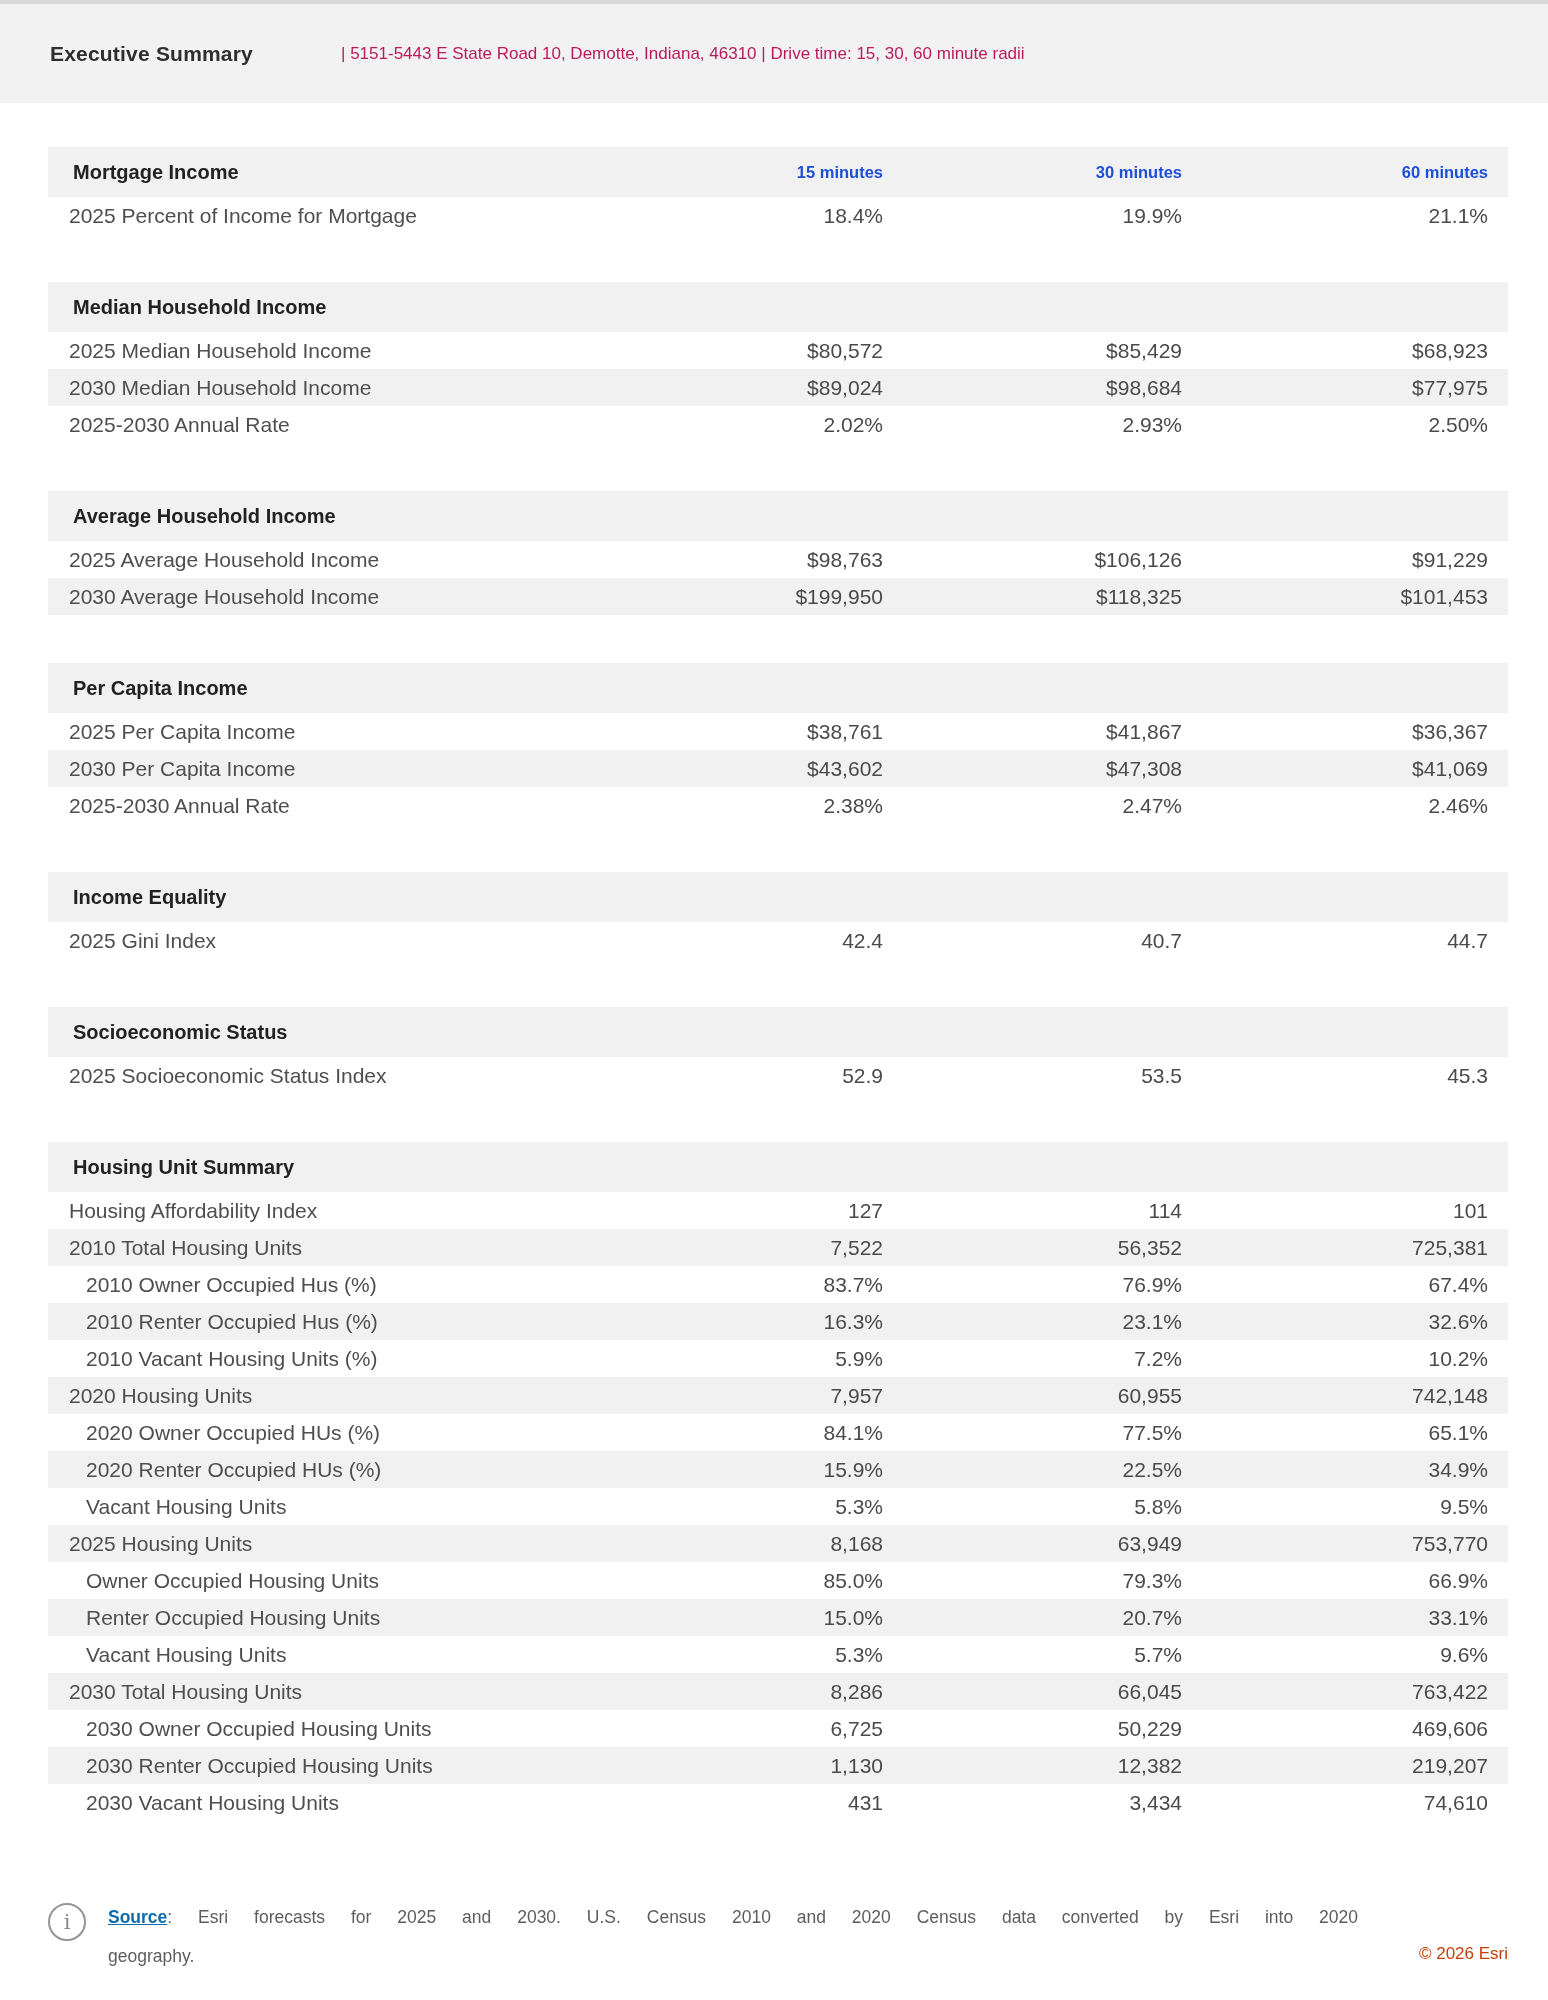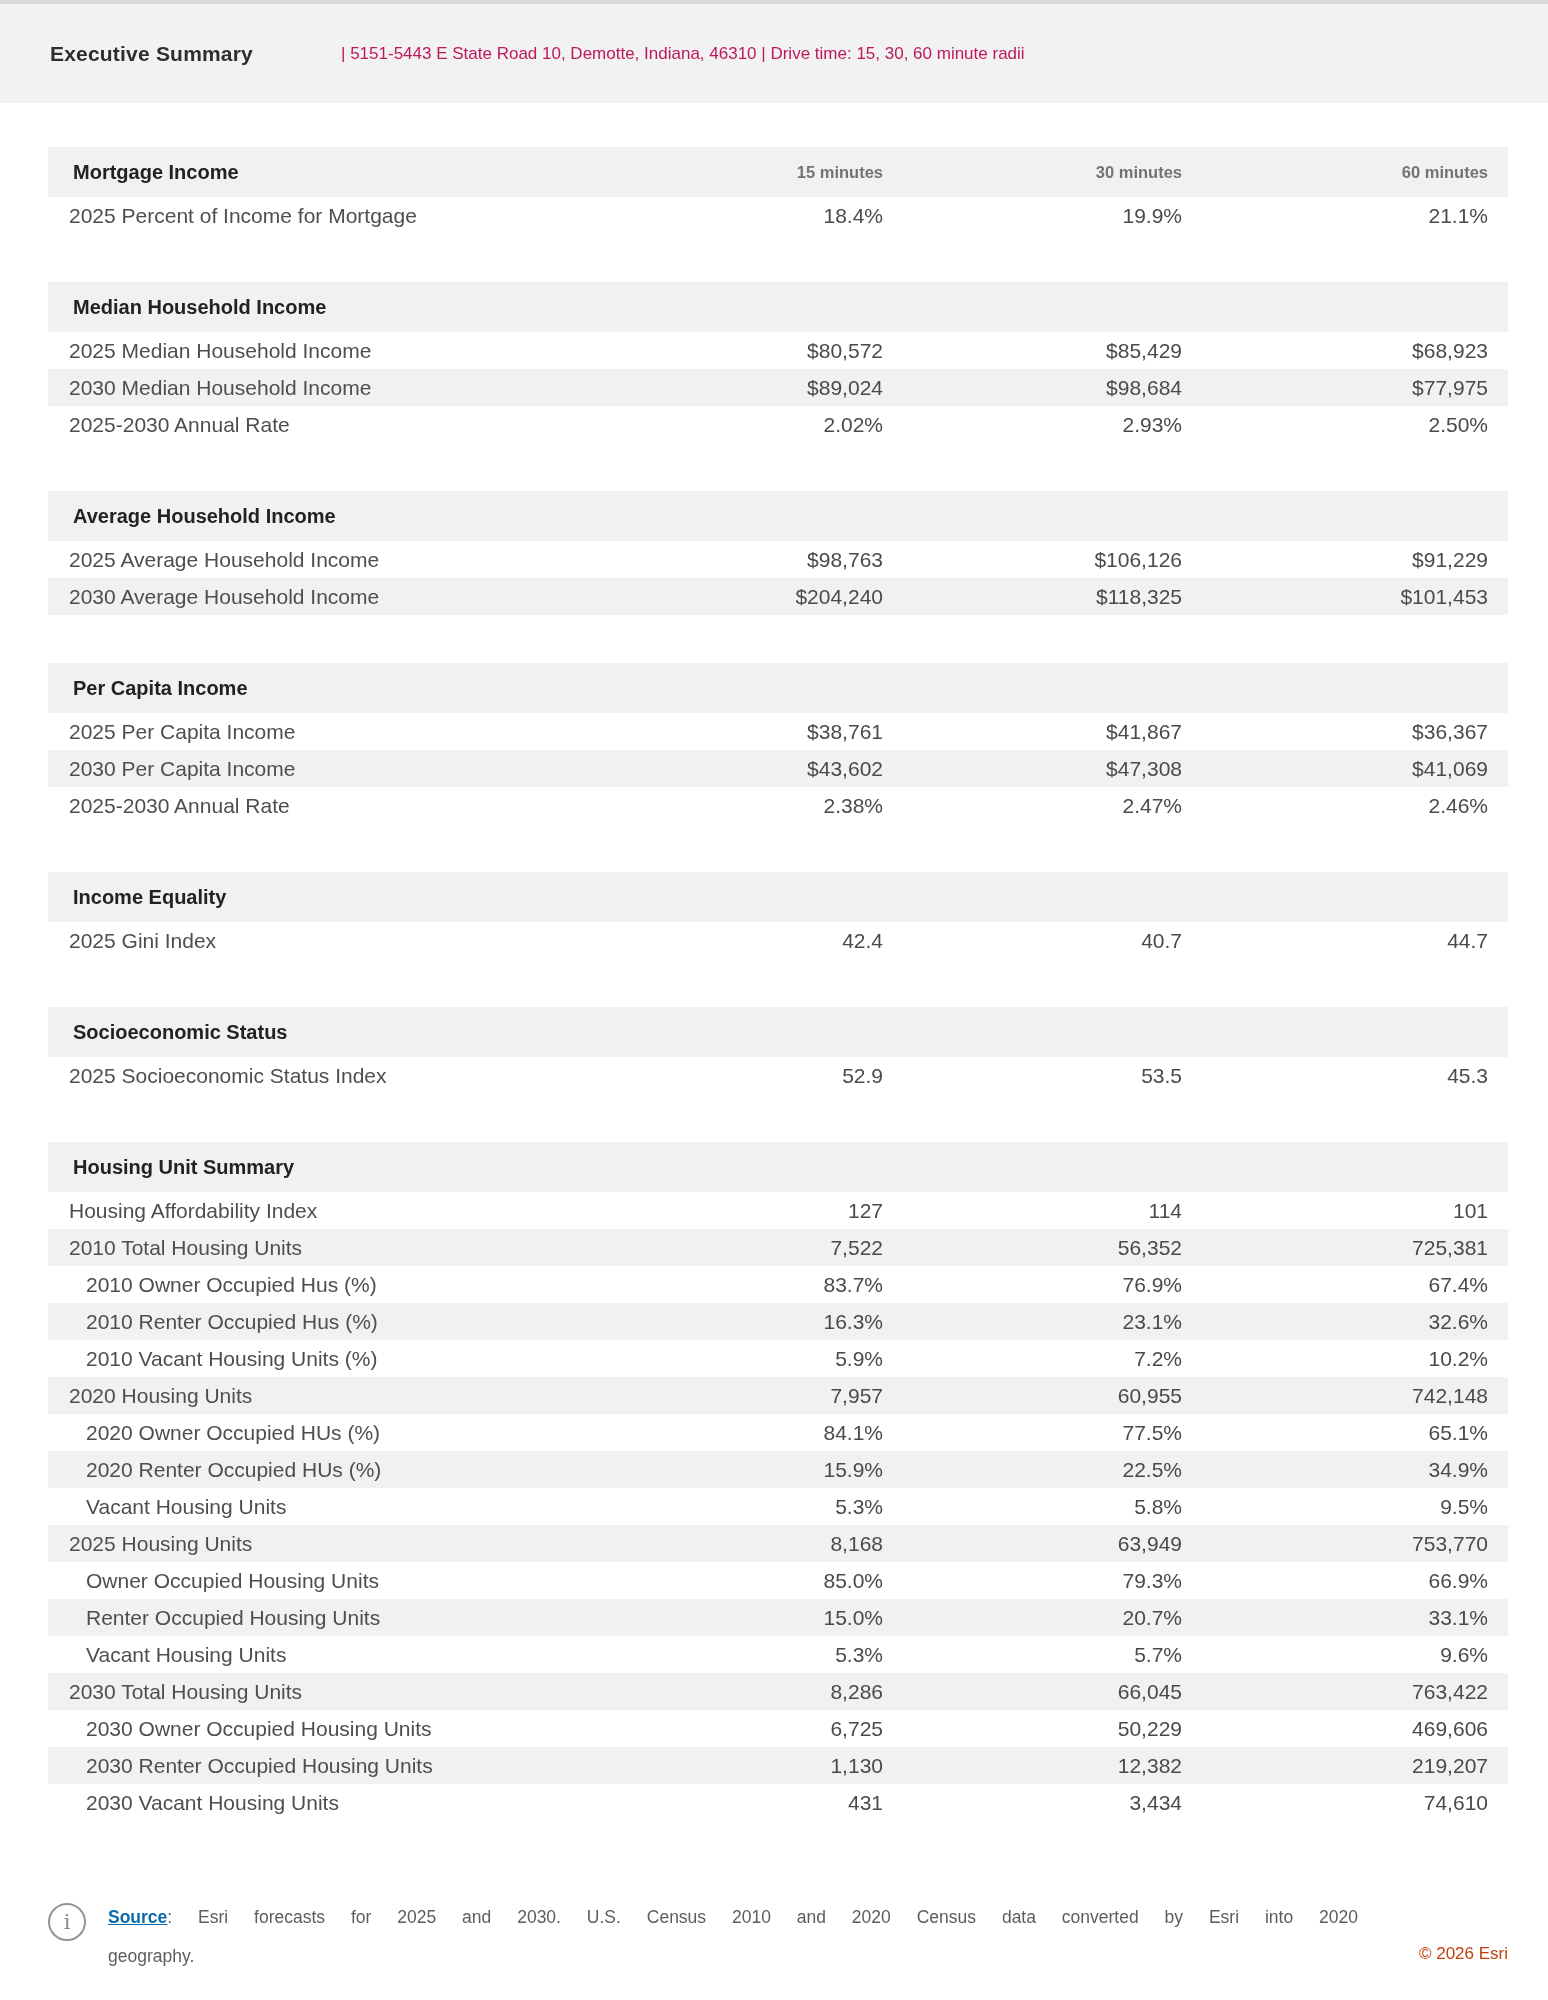--- a/index.html
+++ b/index.html
@@ -47,21 +47,21 @@
   }
   .band-title {
     font-size: 20px;
     font-weight: bold;
     color: #222222;
     padding-left: 25px;
   }
   .band-col {
     font-size: 16.5px;
     font-weight: bold;
-    color: #737373;
+    color: #1d4ed8;
     text-align: right;
   }
   .row {
     height: 37px;
     display: grid;
     grid-template-columns: 1fr 230px 299px 306px;
     align-items: center;
     padding-right: 20px;
     background: #ffffff;
     font-size: 21px;
@@ -165,21 +165,21 @@
         <div class="band-title">Average Household Income</div>
       </div>
       <div class="row">
         <div class="row-label">2025 Average Household Income</div>
         <div class="cell">$98,763</div>
         <div class="cell">$106,126</div>
         <div class="cell">$91,229</div>
       </div>
       <div class="row striped">
         <div class="row-label">2030 Average Household Income</div>
-        <div class="cell">$204,240</div>
+        <div class="cell">$199,950</div>
         <div class="cell">$118,325</div>
         <div class="cell">$101,453</div>
       </div>
     </div>
     <div class="section">
       <div class="band">
         <div class="band-title">Per Capita Income</div>
       </div>
       <div class="row">
         <div class="row-label">2025 Per Capita Income</div>

